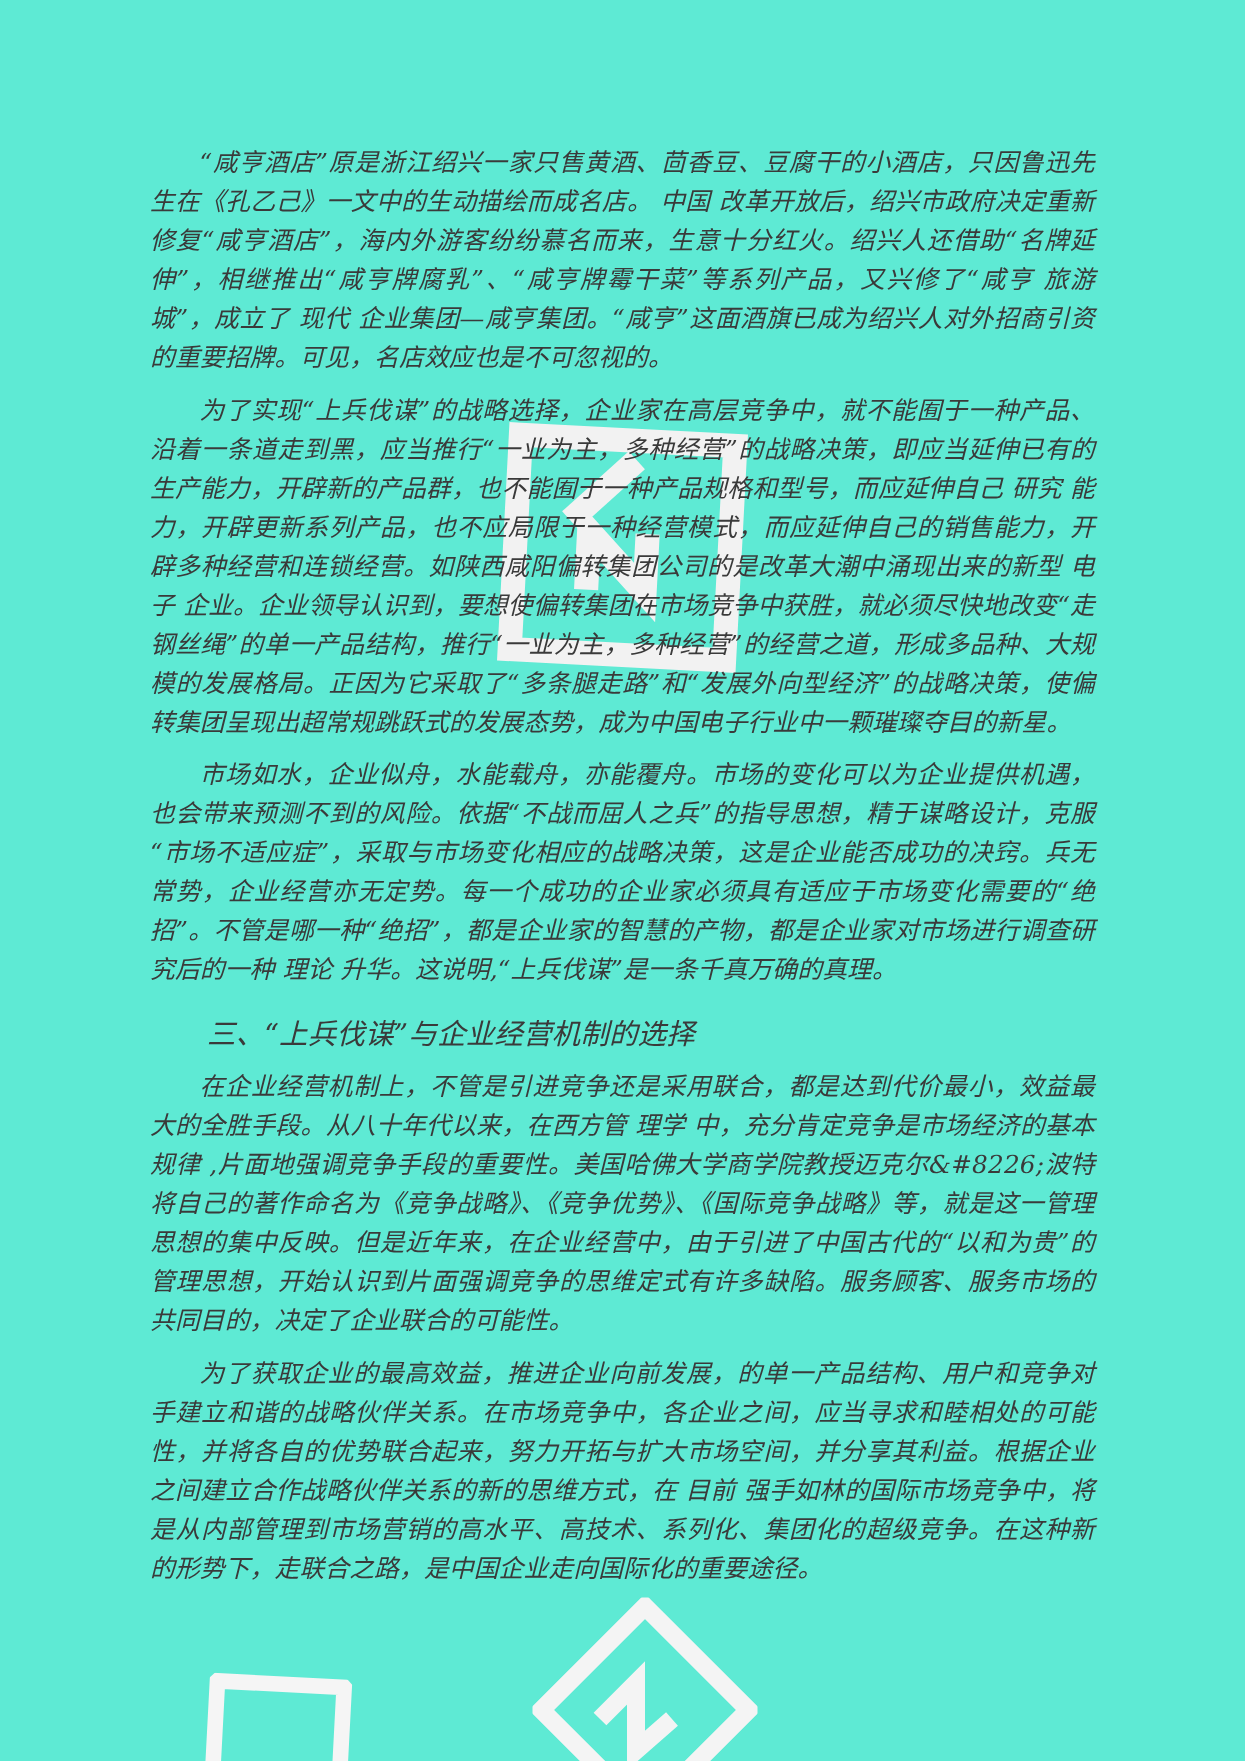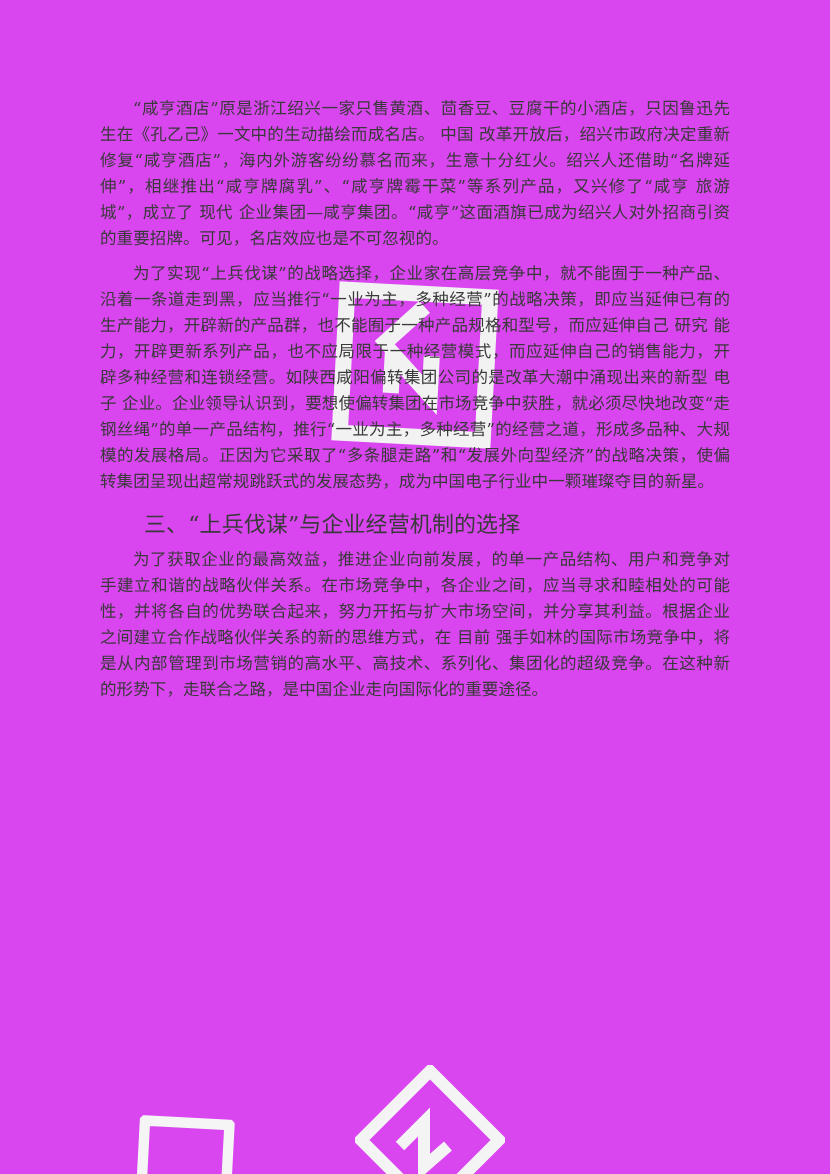--- a/index.html
+++ b/index.html
@@ -7,23 +7,24 @@
     margin: 0;
     padding: 0;
     background: #ffffff;
   }
 
   .page {
     position: relative;
     width: 830px;
     height: 1174px;
     margin: 0 auto;
-    background: #d946ef;
+    background: #5eead4;
     overflow: hidden;
     box-sizing: border-box;
+    font-style: italic;
   }
 
   
   .watermark-layer {
     position: absolute;
     inset: 0;
     pointer-events: none;
     z-index: 0;
   }
 
@@ -60,21 +61,21 @@
     word-break: break-all;
   }
 
   .para:last-child {
     margin-bottom: 0;
   }
 
   .heading {
     margin: 17px 0 9px 0;
     font-family: "DejaVu Serif", "Liberation Serif", serif;
-    font-size: 22px;
+    font-size: 19px;
     line-height: 26px;
     color: #3a3a3a;
     text-align: left;
     text-indent: 2em;
     font-weight: normal;
     letter-spacing: 0.1px;
   }
 </style>
 </head>
 <body>
@@ -95,20 +96,22 @@
       <path d="M50 4 L96 50 L50 96 L4 50 Z" fill="none" stroke="#f5f5f5" stroke-width="8"></path>
     </svg>
   </div>
 
   <div class="content">
 
     <p class="para">“咸亨酒店”原是浙江绍兴一家只售黄酒、茴香豆、豆腐干的小酒店，只因鲁迅先生在《孔乙己》一文中的生动描绘而成名店。 中国 改革开放后，绍兴市政府决定重新修复“咸亨酒店”，海内外游客纷纷慕名而来，生意十分红火。绍兴人还借助“名牌延伸”，相继推出“咸亨牌腐乳”、“咸亨牌霉干菜”等系列产品，又兴修了“咸亨 旅游 城”，成立了 现代 企业集团—咸亨集团。“咸亨”这面酒旗已成为绍兴人对外招商引资的重要招牌。可见，名店效应也是不可忽视的。</p>
 
     <p class="para">为了实现“上兵伐谋”的战略选择，企业家在高层竞争中，就不能囿于一种产品、沿着一条道走到黑，应当推行“一业为主，多种经营”的战略决策，即应当延伸已有的生产能力，开辟新的产品群，也不能囿于一种产品规格和型号，而应延伸自己 研究 能力，开辟更新系列产品，也不应局限于一种经营模式，而应延伸自己的销售能力，开辟多种经营和连锁经营。如陕西咸阳偏转集团公司的是改革大潮中涌现出来的新型 电子 企业。企业领导认识到，要想使偏转集团在市场竞争中获胜，就必须尽快地改变“走钢丝绳”的单一产品结构，推行“一业为主，多种经营”的经营之道，形成多品种、大规模的发展格局。正因为它采取了“多条腿走路”和“发展外向型经济”的战略决策，使偏转集团呈现出超常规跳跃式的发展态势，成为中国电子行业中一颗璀璨夺目的新星。</p>
 
+    <p class="para">市场如水，企业似舟，水能载舟，亦能覆舟。市场的变化可以为企业提供机遇，也会带来预测不到的风险。依据“不战而屈人之兵”的指导思想，精于谋略设计，克服“市场不适应症”，采取与市场变化相应的战略决策，这是企业能否成功的决窍。兵无常势，企业经营亦无定势。每一个成功的企业家必须具有适应于市场变化需要的“绝招”。不管是哪一种“绝招”，都是企业家的智慧的产物，都是企业家对市场进行调查研究后的一种 理论 升华。这说明,“上兵伐谋”是一条千真万确的真理。</p>
 
     <h2 class="heading">三、“上兵伐谋”与企业经营机制的选择</h2>
 
+    <p class="para">在企业经营机制上，不管是引进竞争还是采用联合，都是达到代价最小，效益最大的全胜手段。从八十年代以来，在西方管 理学 中，充分肯定竞争是市场经济的基本 规律 ,片面地强调竞争手段的重要性。美国哈佛大学商学院教授迈克尔&amp;#8226;波特将自己的著作命名为《竞争战略》、《竞争优势》、《国际竞争战略》等，就是这一管理思想的集中反映。但是近年来，在企业经营中，由于引进了中国古代的“以和为贵”的管理思想，开始认识到片面强调竞争的思维定式有许多缺陷。服务顾客、服务市场的共同目的，决定了企业联合的可能性。</p>
 
     <p class="para">为了获取企业的最高效益，推进企业向前发展，的单一产品结构、用户和竞争对手建立和谐的战略伙伴关系。在市场竞争中，各企业之间，应当寻求和睦相处的可能性，并将各自的优势联合起来，努力开拓与扩大市场空间，并分享其利益。根据企业之间建立合作战略伙伴关系的新的思维方式，在 目前 强手如林的国际市场竞争中，将是从内部管理到市场营销的高水平、高技术、系列化、集团化的超级竞争。在这种新的形势下，走联合之路，是中国企业走向国际化的重要途径。</p>
 
   </div>
 </div>
 
 </body></html>

